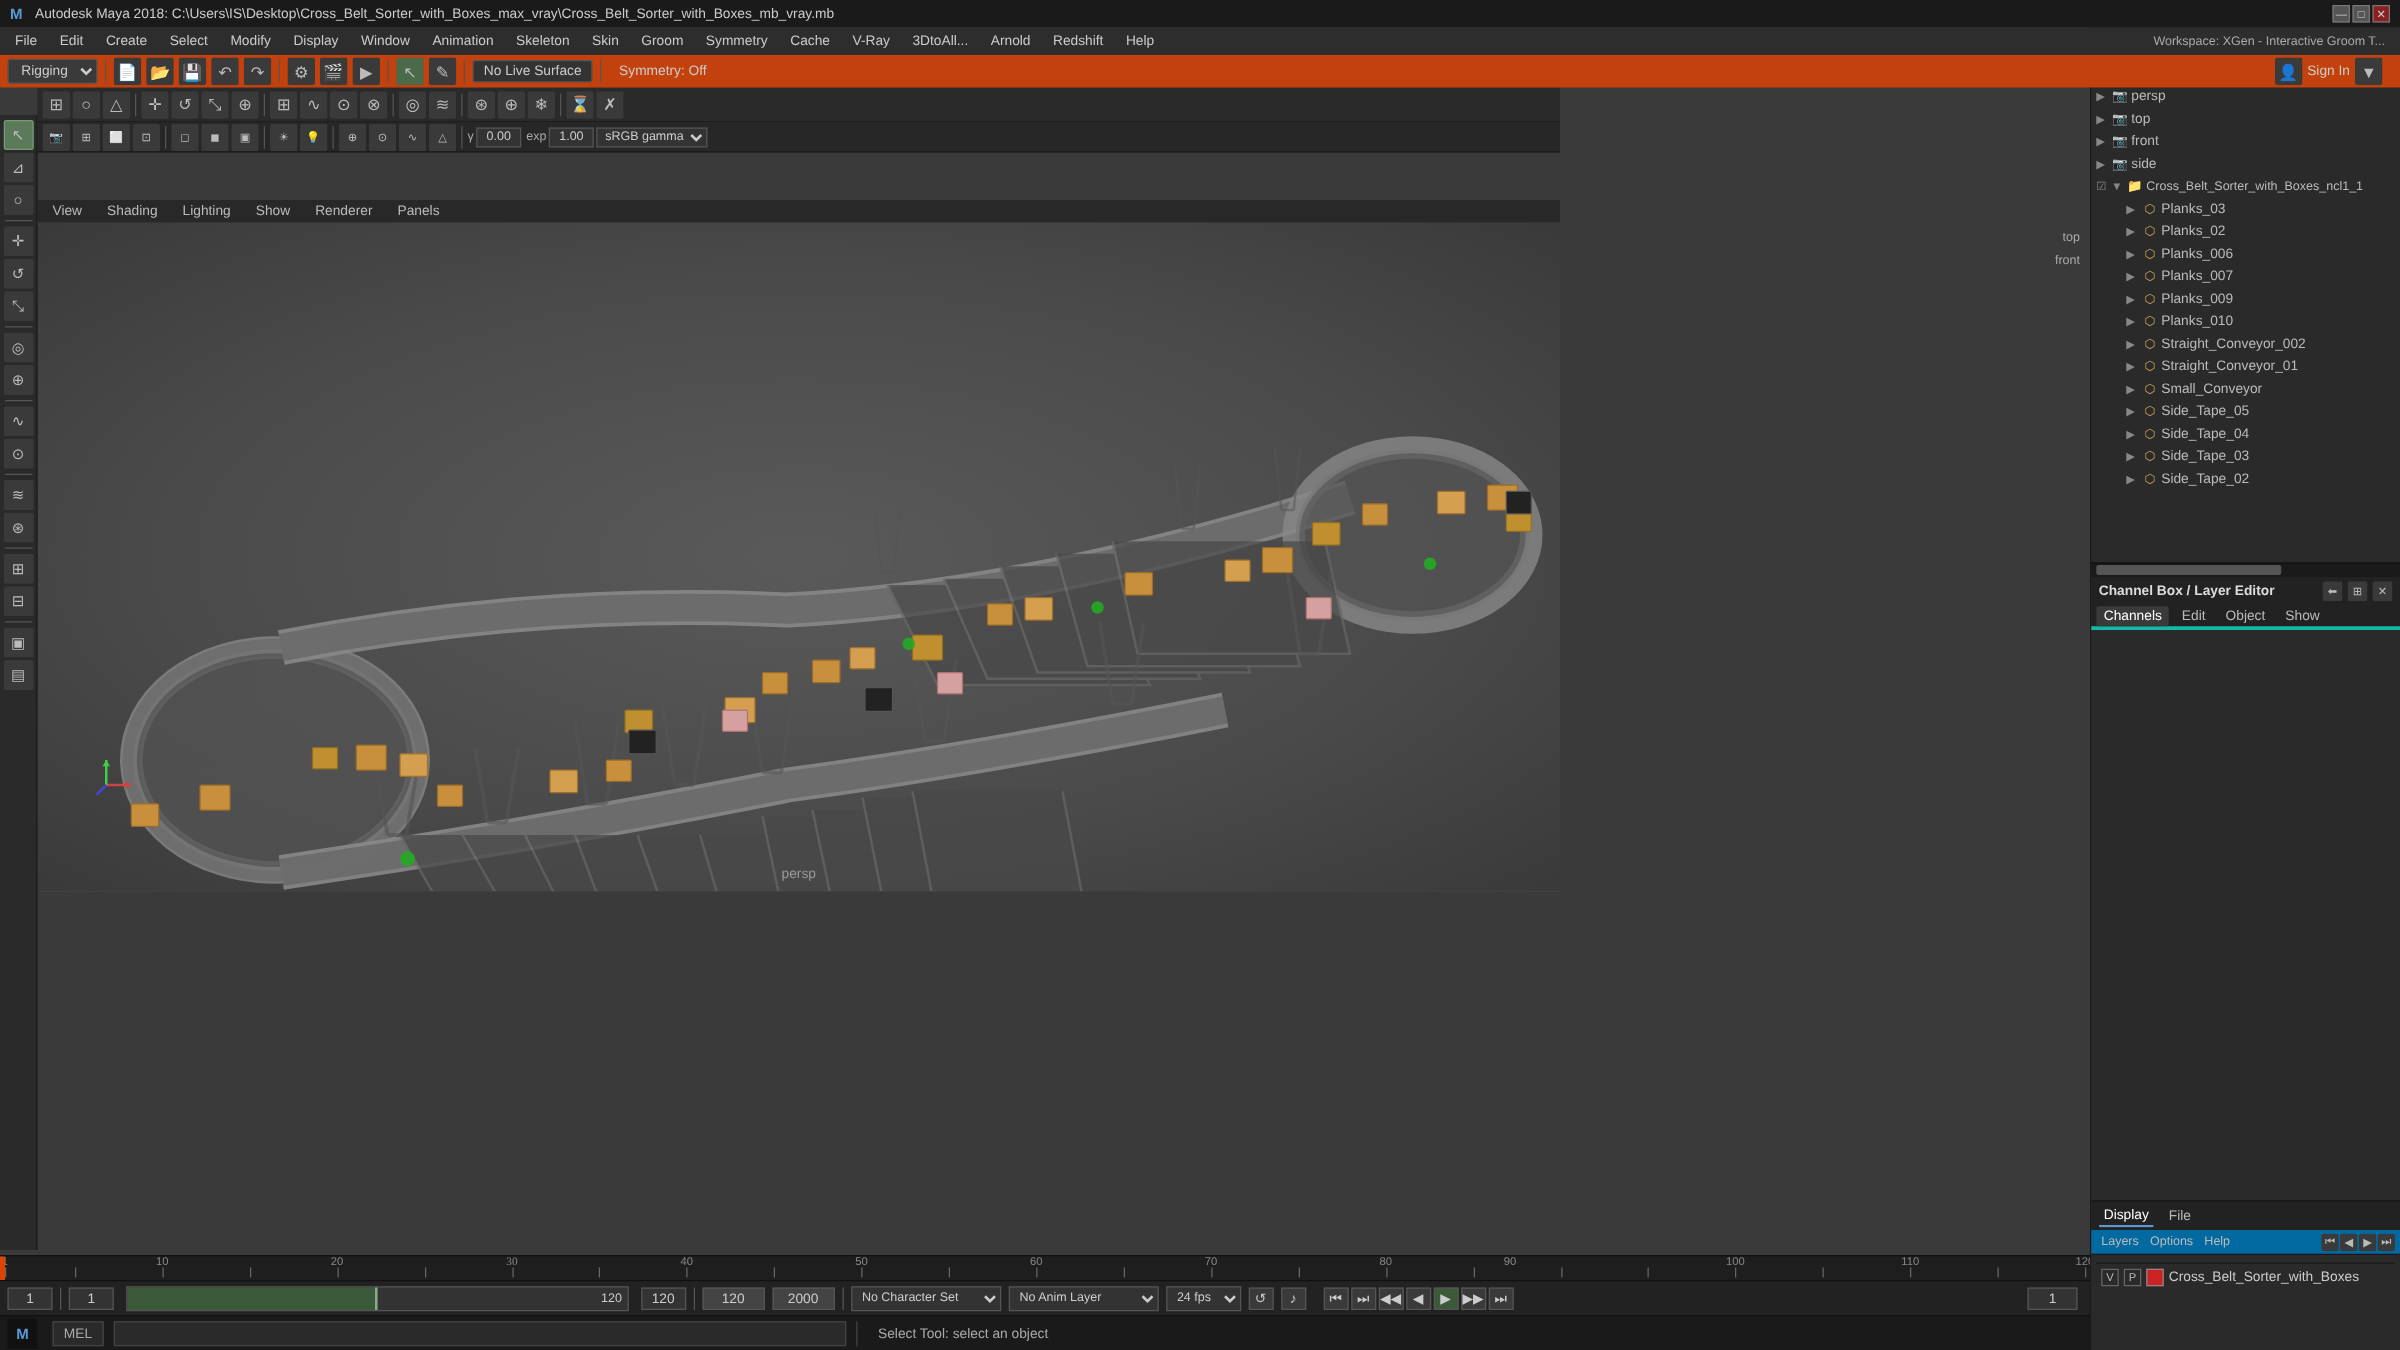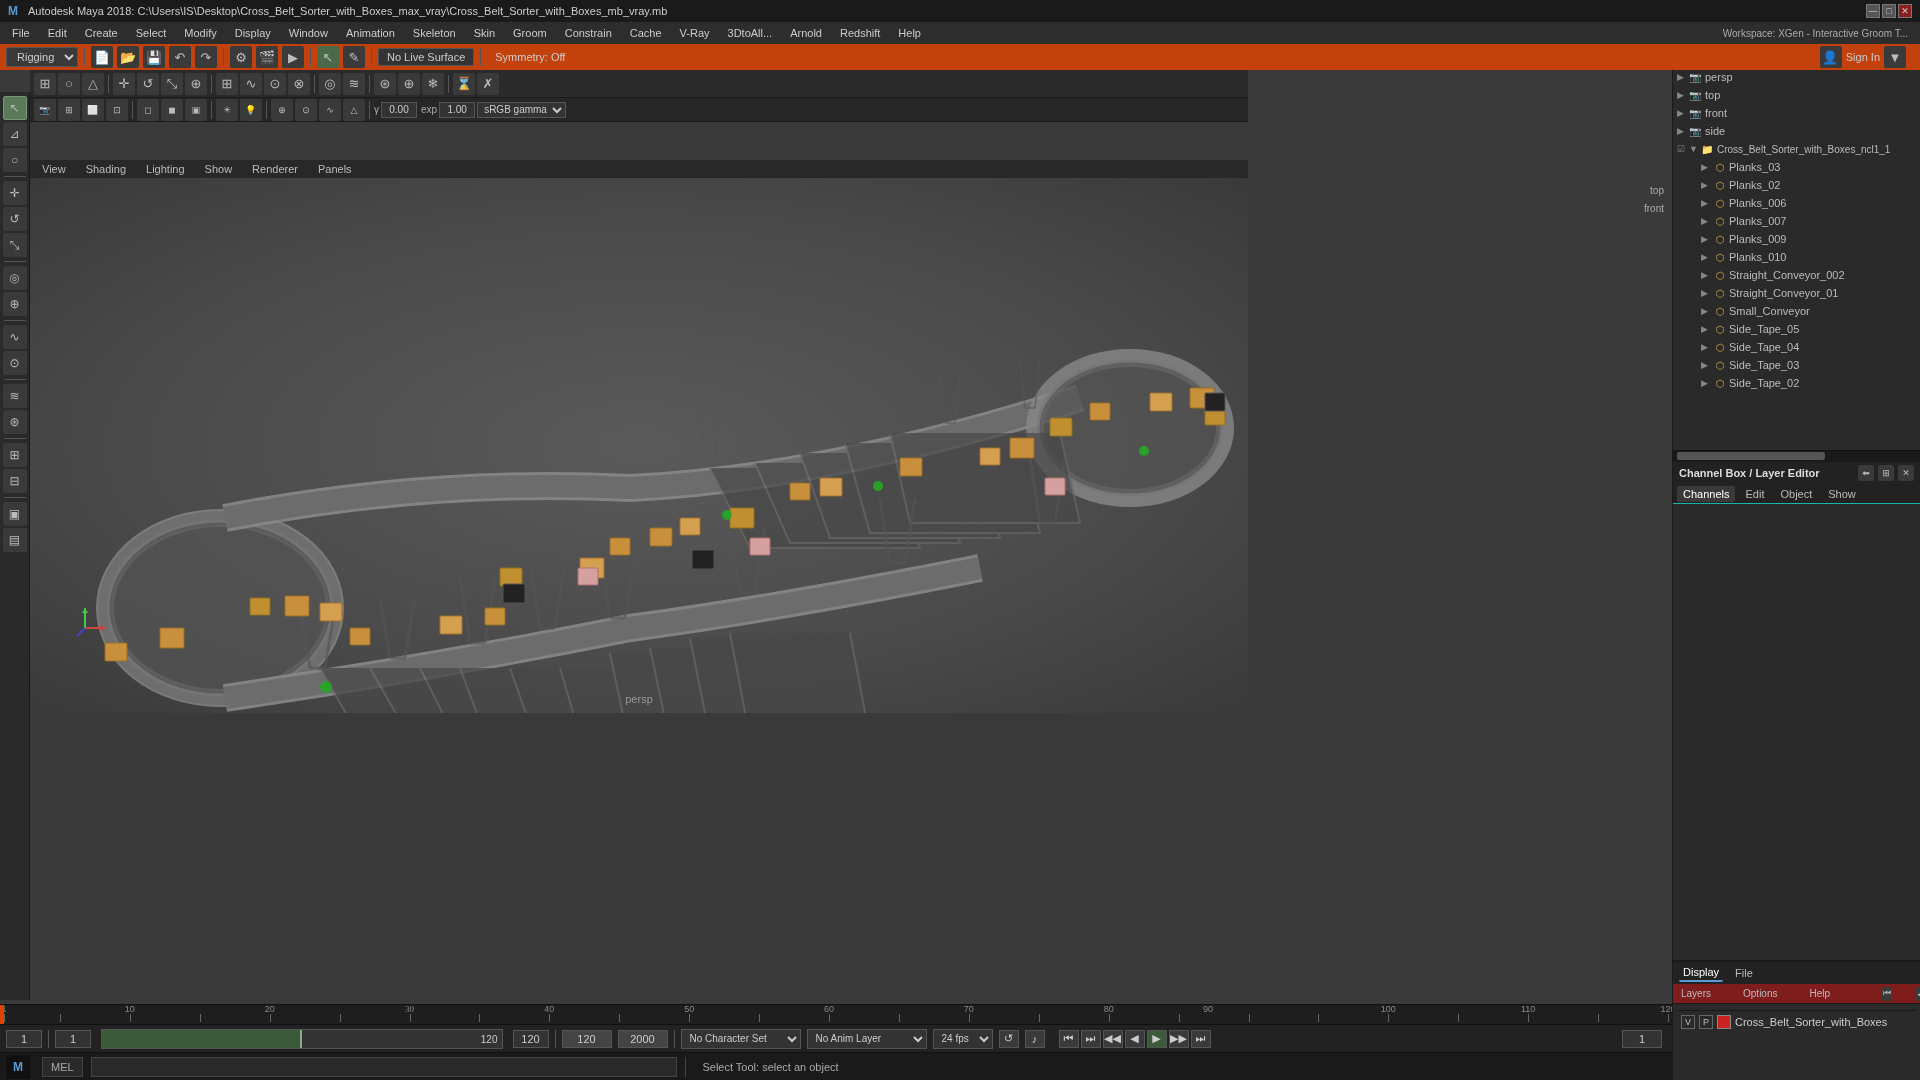--- a/index.html
+++ b/index.html
@@ -339,21 +339,21 @@
       display: flex;
       gap: 4px;
     }
     #channel-box-tabs {
       height: 20px;
       background: #222;
       display: flex;
       align-items: center;
       padding: 0 4px;
       gap: 4px;
-      border-bottom: 1px solid #14b8a6;
+      border-bottom: 3px solid #14b8a6;
     }
     .cb-tab {
       font-size: 11px;
       color: #bbb;
       padding: 2px 6px;
       cursor: pointer;
       border-radius: 2px;
     }
     .cb-tab.active {
       background: #3a3a3a;
@@ -646,21 +646,21 @@
   <span class="menu-item">Edit</span>
   <span class="menu-item">Create</span>
   <span class="menu-item">Select</span>
   <span class="menu-item">Modify</span>
   <span class="menu-item">Display</span>
   <span class="menu-item">Window</span>
   <span class="menu-item">Animation</span>
   <span class="menu-item">Skeleton</span>
   <span class="menu-item">Skin</span>
   <span class="menu-item">Groom</span>
-  <span class="menu-item">Constrain</span>
+  <span class="menu-item">Symmetry</span>
   <span class="menu-item">Cache</span>
   <span class="menu-item">V-Ray</span>
   <span class="menu-item">3DtoAll...</span>
   <span class="menu-item">Arnold</span>
   <span class="menu-item">Redshift</span>
   <span class="menu-item">Help</span>
   <div style="flex:1;"></div>
   <span style="font-size:10px; color:#aaa; padding-right:8px;">Workspace: XGen - Interactive Groom T...</span>
 </div>
 
@@ -1087,21 +1087,21 @@
     <div id="channel-box-body">
       
     </div>
   </div>
 
   <div id="channel-box-display-section">
     <div id="display-header">
       <span class="display-tab active">Display</span>
       <span class="display-tab">File</span>
     </div>
-    <div style="height:20px; background:#7f1d1d; display:flex; align-items:center; padding:0 4px; gap:24px; border-bottom:1px solid #1a1a1a;">
+    <div style="height:20px; background:#0369a1; display:flex; align-items:center; padding:0 4px; gap:1px; border-bottom:1px solid #1a1a1a;">
       <span class="display-tab" style="font-size:10px; color:#bbb;">Layers</span>
       <span class="display-tab" style="font-size:10px; color:#bbb;">Options</span>
       <span class="display-tab" style="font-size:10px; color:#bbb;">Help</span>
       <div style="flex:1;"></div>
 
       <div class="toolbar-icon-btn" style="width:14px; height:14px; font-size:9px;">⏮</div>
       <div class="toolbar-icon-btn" style="width:14px; height:14px; font-size:9px;">◀</div>
       <div class="toolbar-icon-btn" style="width:14px; height:14px; font-size:9px;">▶</div>
       <div class="toolbar-icon-btn" style="width:14px; height:14px; font-size:9px;">⏭</div>
     </div>

